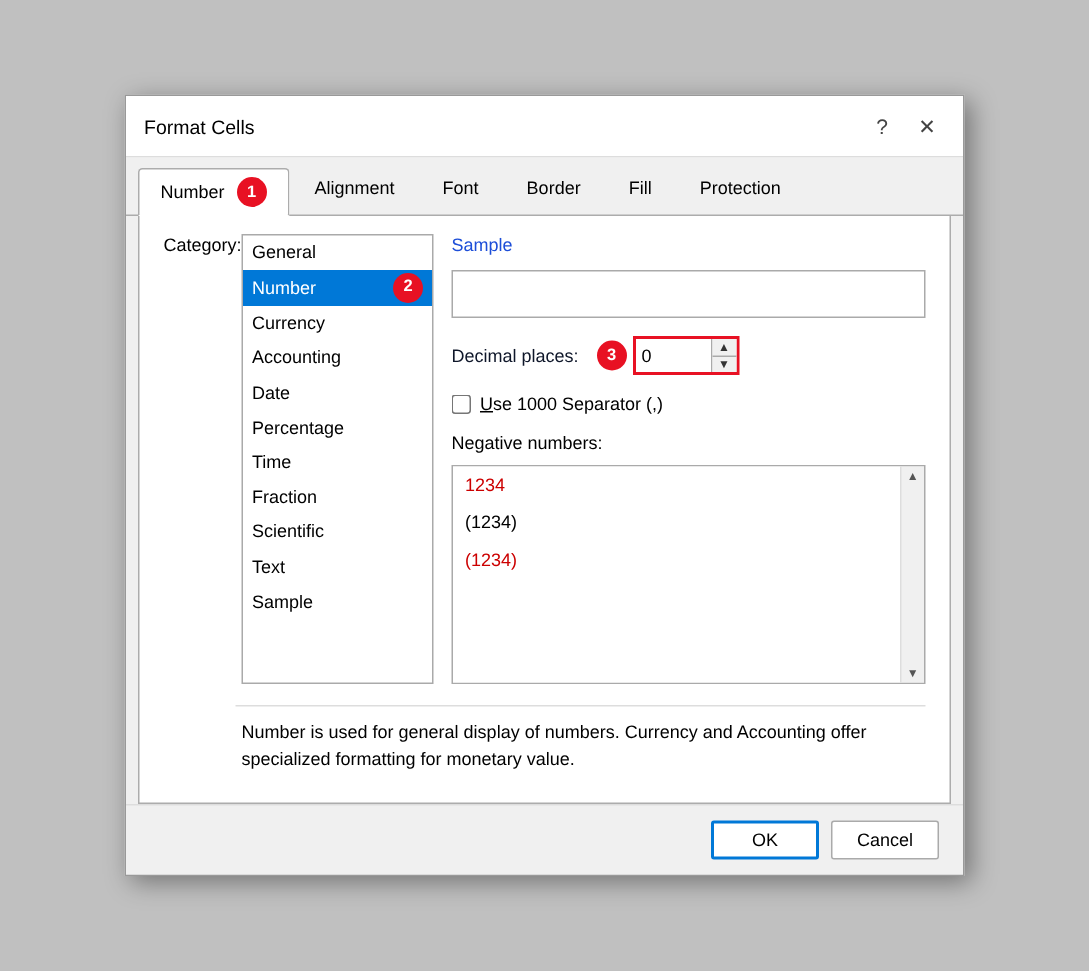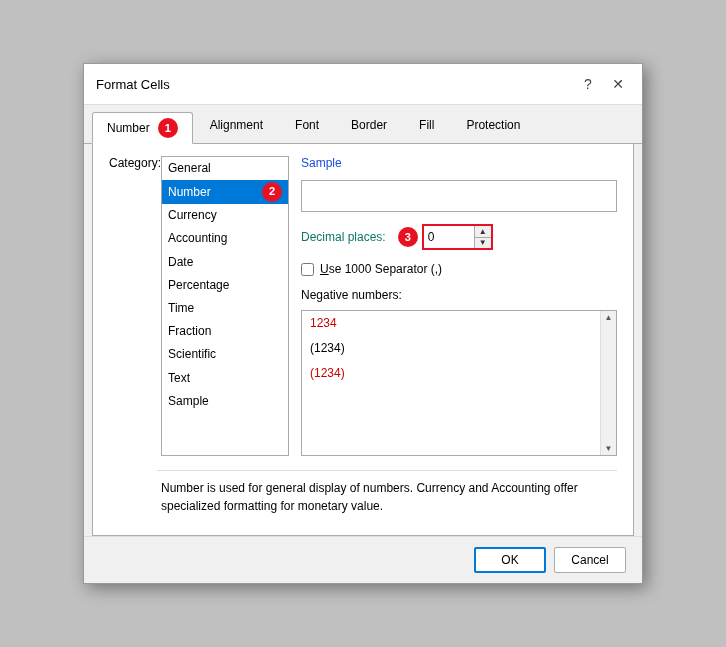--- a/index.html
+++ b/index.html
@@ -155,21 +155,21 @@
     }
 
     .decimal-row {
       display: flex;
       align-items: center;
       gap: 8px;
       margin-top: 4px;
     }
     .decimal-label {
       font-size: 12px;
-      color: #0f766e;
+      color: #0f172a;
       white-space: nowrap;
     }
     .decimal-input-wrap {
       display: flex;
       border: 2px solid #e81123;
       background: #fff;
     }
     .decimal-input {
       width: 50px;
       border: none;

